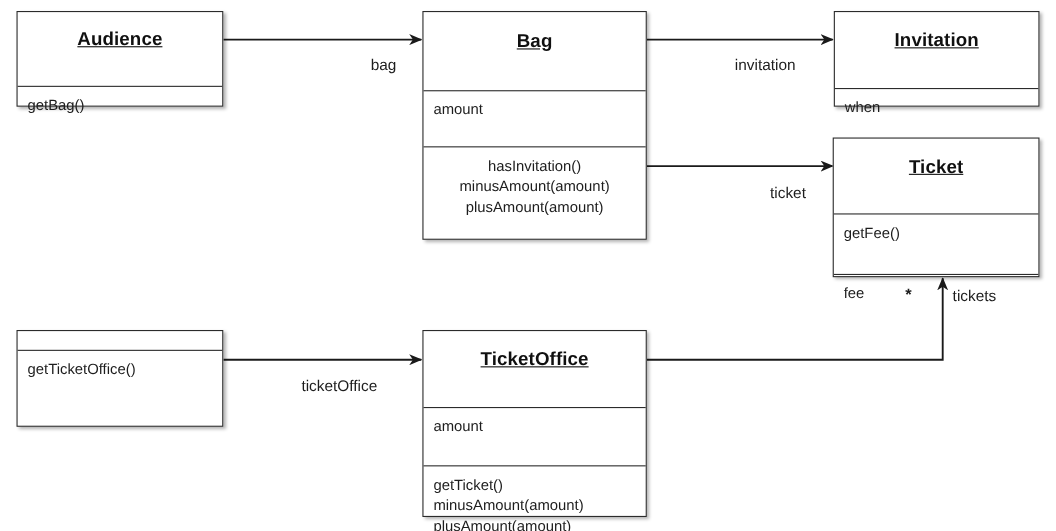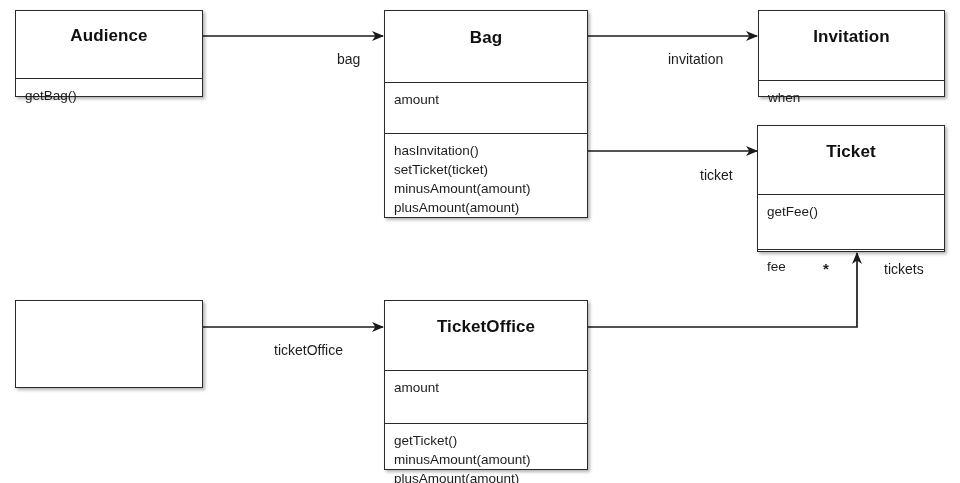--- a/index.html
+++ b/index.html
@@ -39,20 +39,21 @@
   .class-title {
     box-sizing: border-box;
     width: 100%;
     display: flex;
     align-items: center;
     justify-content: center;
     font-weight: bold;
     font-size: 17px;
     letter-spacing: 0.1px;
     color: #101010;
+    text-decoration: underline;
   }
   .compartment {
     box-sizing: border-box;
     width: 100%;
     border-top: 1.5px solid #2b2b2b;
     padding: 7px 9px 8px 9px;
     font-size: 13.5px;
     line-height: 19px;
     color: #1d1d1d;
     margin-top: 17px;
@@ -107,23 +108,22 @@
     </div>
   </div>
 
   <div class="uml-class" style="left:384px; top:10px; width:204px; height:208px;">
     <div class="class-title" style="height:54px;">
       <span>Bag</span>
     </div>
     <div class="compartment" style="height:34px;">
       <div class="member">amount</div>
     </div>
-    <div class="compartment" style="height:120px;">
+    <div class="compartment" style="height:120px;text-align:center;">
       <div class="member">hasInvitation()</div>
-      <div class="member">setTicket(ticket)</div>
       <div class="member">minusAmount(amount)</div>
       <div class="member">plusAmount(amount)</div>
     </div>
   </div>
 
   <div class="uml-class" style="left:758px; top:10px; width:187px; height:87px;">
     <div class="class-title" style="height:52px;">
       <span>Invitation</span>
     </div>
     <div class="compartment" style="height:26px;">
@@ -137,20 +137,23 @@
     </div>
     <div class="compartment" style="height:38px;">
       <div class="member">getFee()</div>
     </div>
     <div class="compartment" style="height:38px;">
       <div class="member">fee</div>
     </div>
   </div>
 
   <div class="uml-class" style="left:15px; top:300px; width:188px; height:88px;">
+    <div class="compartment" style="height:36px;">
+      <div class="member">getTicketOffice()</div>
+    </div>
   </div>
 
   <div class="uml-class" style="left:384px; top:300px; width:204px; height:170px;">
     <div class="class-title" style="height:52px;">
       <span>TicketOffice</span>
     </div>
     <div class="compartment" style="height:36px;">
       <div class="member">amount</div>
     </div>
     <div class="compartment" style="height:81px;">
@@ -161,17 +164,17 @@
   </div>
 
   <div class="edge-label" style="left:337px; top:51px;">bag</div>
 
   <div class="edge-label" style="left:668px; top:51px;">invitation</div>
 
   <div class="edge-label" style="left:700px; top:167px;">ticket</div>
 
   <div class="edge-label" style="left:274px; top:342px;">ticketOffice</div>
 
-  <div class="edge-label" style="left:866px; top:261px;margin-left:18px;">tickets</div>
+  <div class="edge-label" style="left:866px; top:261px;">tickets</div>
 
   <div class="multiplicity" style="left:823px; top:260px;">*</div>
 
 </div>
 
 </body></html>

